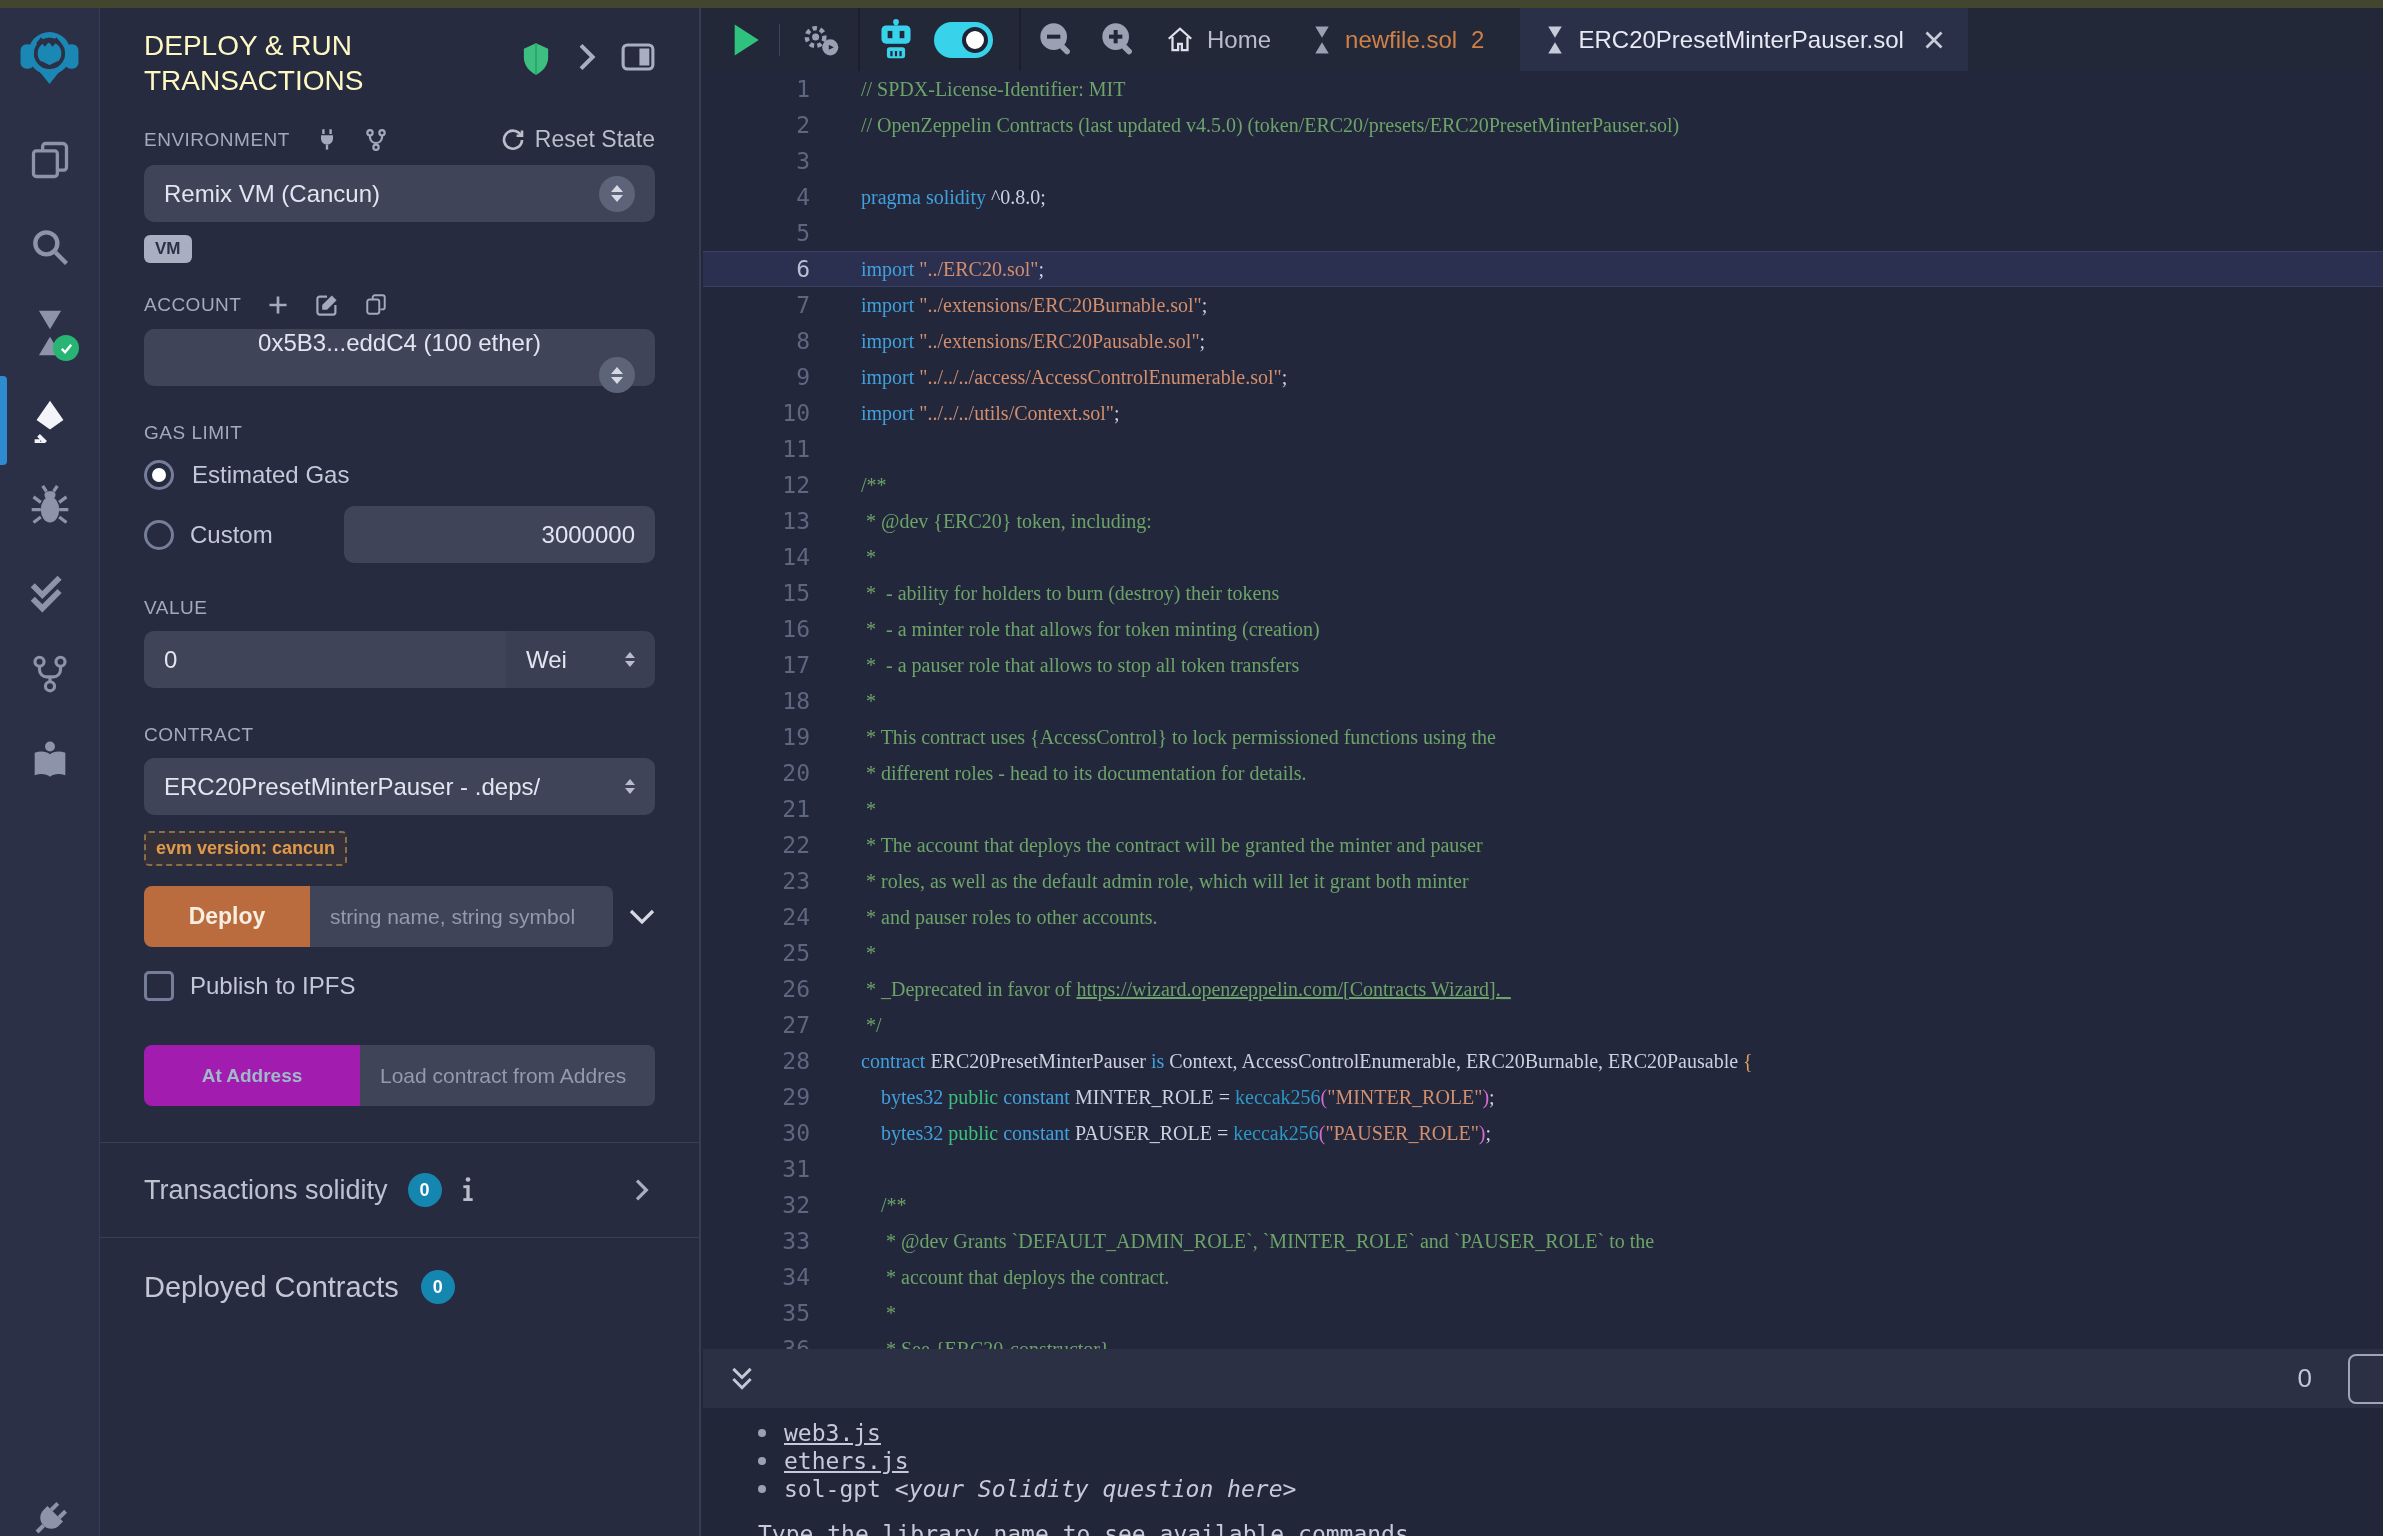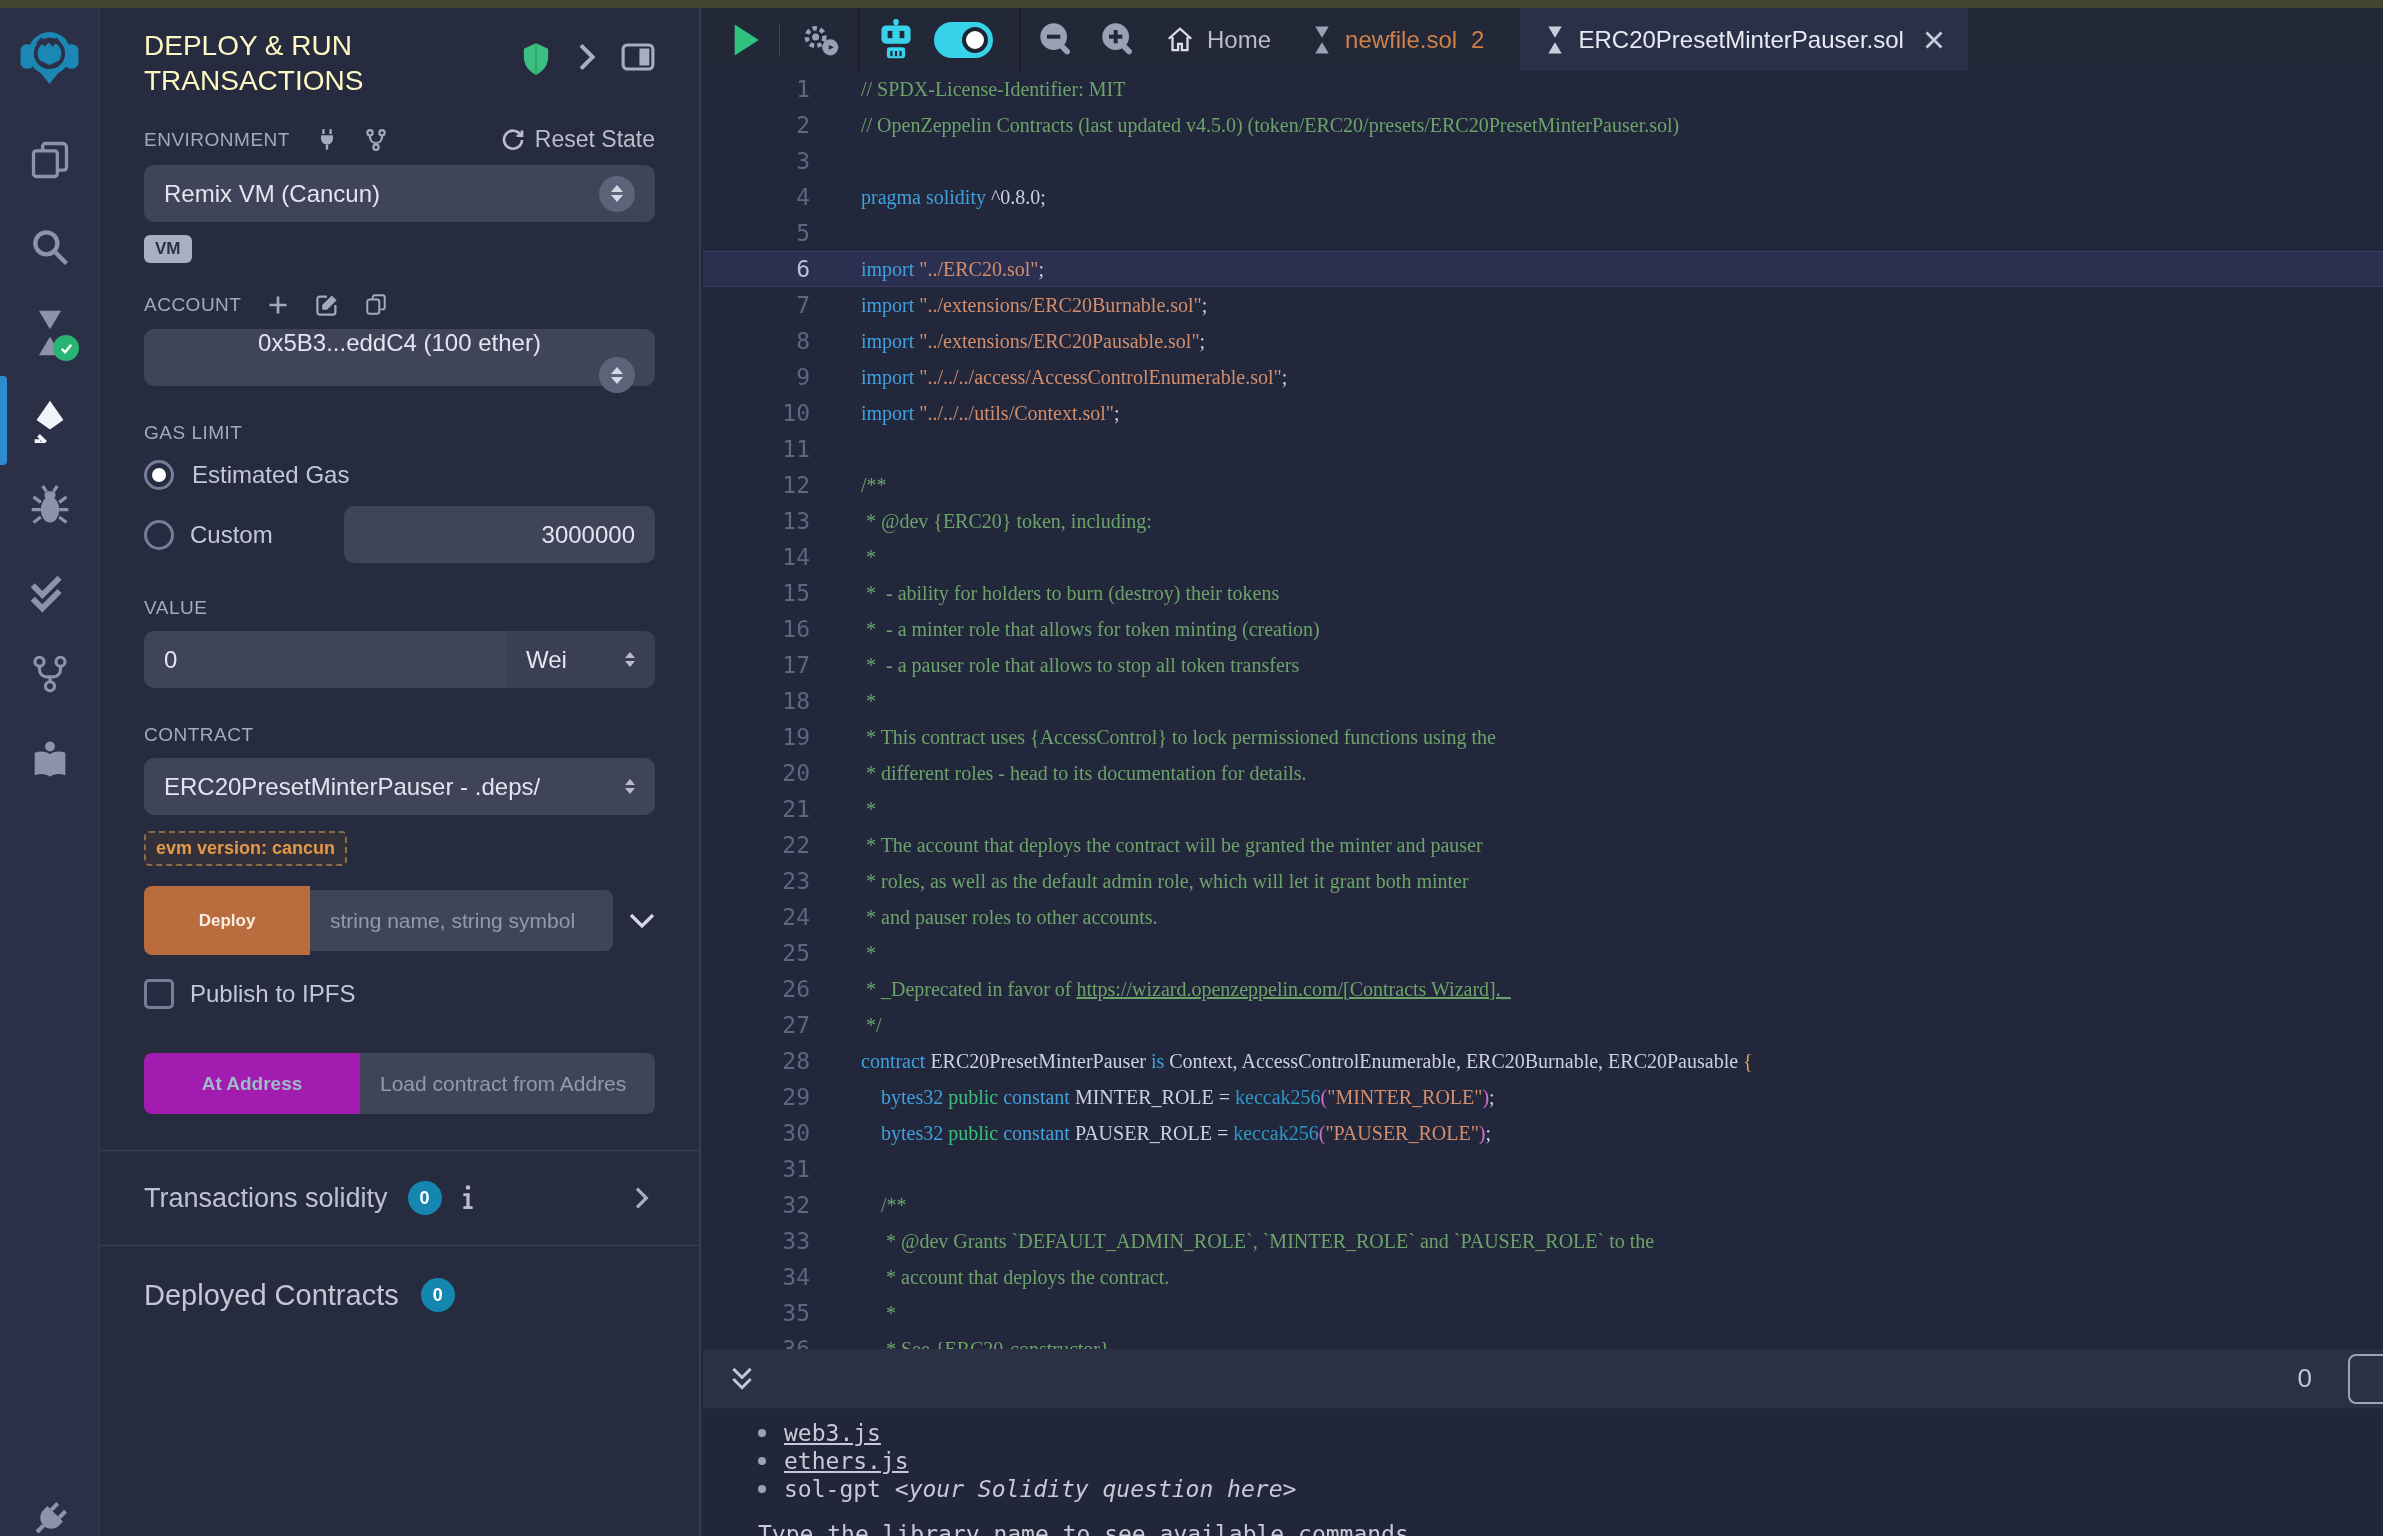--- a/index.html
+++ b/index.html
@@ -33,22 +33,22 @@
   .mini-step .tri-dn{border-left-width:5px;border-right-width:5px;border-top-width:6px;border-top-color:#b9bdcb;}
   .vm-badge{display:inline-block;background:#a9aec0;color:#2c3146;font-weight:bold;font-size:17px;
             padding:4px 11px;border-radius:6px;margin-top:13px;}
   .radio{width:30px;height:30px;border-radius:50%;border:3px solid #767d98;box-sizing:border-box;flex:none;
          display:flex;align-items:center;justify-content:center;}
   .radio.sel::after{content:"";width:14px;height:14px;border-radius:50%;background:#fff;}
   .radio-row{display:flex;align-items:center;gap:18px;font-size:24px;color:#c3c8d6;}
   .evm-badge{display:inline-block;border:2px dashed #8a6f45;background:#34303a;color:#e09a4a;font-weight:bold;
              font-size:18px;padding:5px 10px;border-radius:5px;margin-top:16px;}
   .btn-row{display:flex;align-items:center;margin-top:20px;}
-  .btn-deploy{width:166px;height:69px;background:#ba6c3e;border-radius:8px 0 0 8px;color:#f7eee2;font-weight:bold;
-              font-size:17px;display:flex;align-items:center;justify-content:center;flex:none;}
+  .btn-deploy{width:166px;height:61px;background:#ba6c3e;border-radius:8px 0 0 8px;color:#f7eee2;font-weight:bold;
+              font-size:23px;display:flex;align-items:center;justify-content:center;flex:none;}
   .btn-ataddr{width:216px;height:61px;background:#a21caf;border-radius:8px 0 0 8px;color:#9fb9c9;font-weight:bold;
               font-size:19px;display:flex;align-items:center;justify-content:center;flex:none;}
   .attach-input{flex:1;height:61px;background:#3f4459;border-radius:0 8px 8px 0;display:flex;align-items:center;
                 padding:0 20px;font-size:21px;color:#949aad;}
   .checkbox{width:30px;height:30px;border:3px solid #767d98;border-radius:5px;box-sizing:border-box;flex:none;}
   .divider{border-top:1px solid #3a3f56;margin:0 -44px;}
   .badge-blue{min-width:34px;height:34px;border-radius:17px;background:#1486b0;color:#fff;font-weight:bold;font-size:18px;
               display:inline-flex;align-items:center;justify-content:center;padding:0 6px;box-sizing:border-box;}
   
   .editor{left:703px;top:8px;right:0;bottom:0;background:#22273c;}

